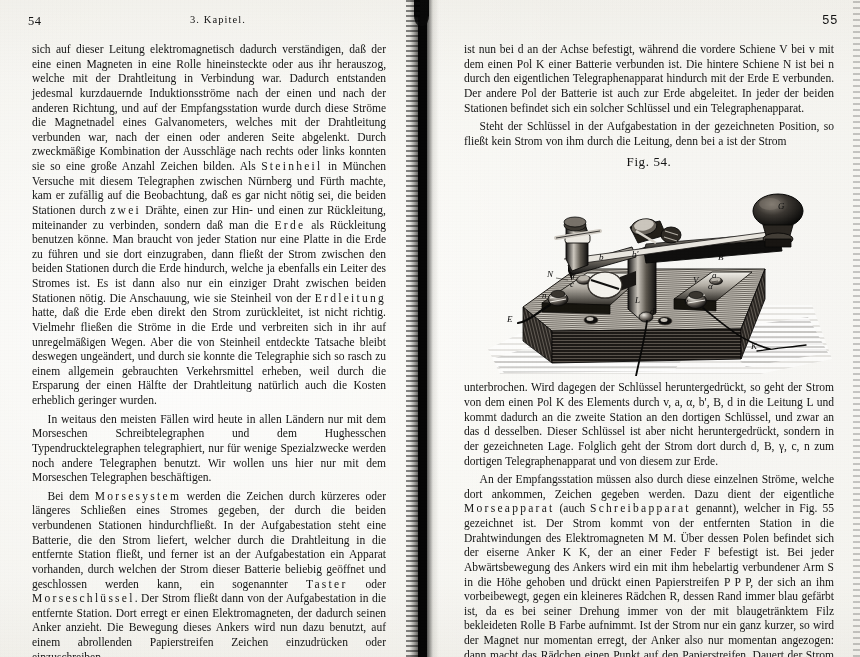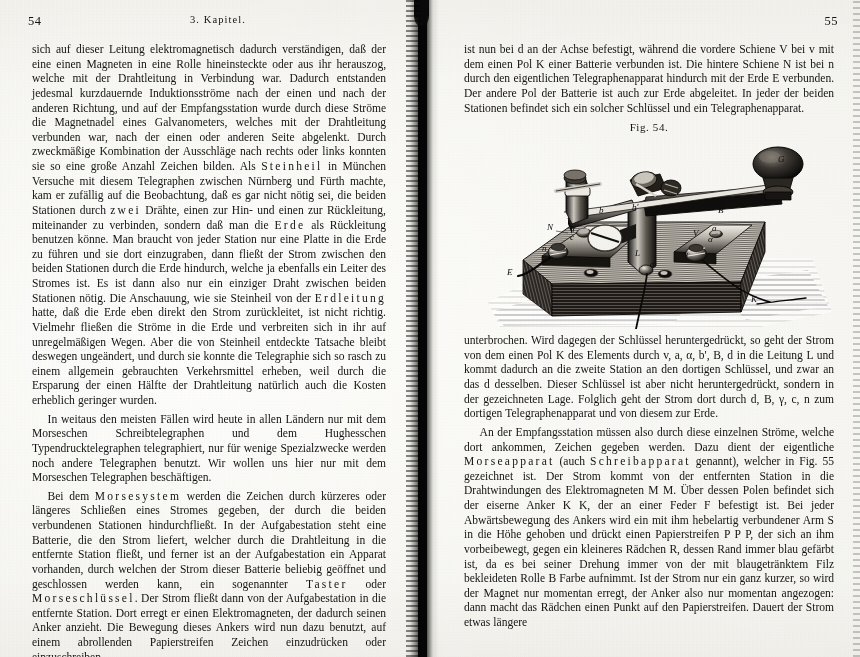--- a/index.html
+++ b/index.html
@@ -116,21 +116,21 @@
     font-size: 10.5px;
     letter-spacing: 0.3px;
   }
   .folio {
     position: absolute;
     top: 0;
     font-size: 12.5px;
     letter-spacing: 0.5px;
   }
   .folio-left  { left: 0; }
-  .folio-right { right: 0; }
+  .folio-right { right: 0; font-family: Liberation Mono, monospace; }
   .head-title {
     text-align: center;
     font-size: 10.5px;
     letter-spacing: 1.1px;
   }
   .head-title-left  { padding-left: 18px; }
   .head-title-right { padding-right: 4px; }
 
   
   .body-text {
@@ -150,23 +150,23 @@
 
   
   .sp { letter-spacing: 2.25px; }
 
   
   .figure-block {
     margin: 6px 0 4px 0;
     text-align: center;
   }
   .fig-caption {
-    font-size: 11px;
+    font-size: 13px;
     letter-spacing: 0.6px;
-    margin-bottom: 1px;
+    margin-bottom: 11px;
   }
   .fig-stage {
     position: relative;
     width: 378px;
     height: 195px;
     margin: 0 auto;
   }
   .fig-stage svg { display: block; }
   .fig-label {
     font-family: "Liberation Serif", "DejaVu Serif", serif;
@@ -195,20 +195,21 @@
       </div>
   </div>
 
   <div class="page-col page-right">
     <div class="running-head">
       <span class="folio folio-right">55</span>
     </div>
 
     <div class="body-text" id="right-body-top">
         <p class="noindent"><span>ist nun bei d an der Achse befestigt, während die vordere Schiene V bei v mit dem einen Pol K einer Batterie verbunden ist. Die hintere Schiene N ist bei n durch den eigentlichen Telegraphenapparat hindurch mit der Erde E verbunden. Der andere Pol der Batterie ist auch zur Erde abgeleitet. In jeder der beiden Stationen befindet sich ein solcher Schlüssel und ein Telegraphenapparat.</span></p>
+        <p><span>Steht der Schlüssel in der Aufgabestation in der gezeichneten Position, so fließt kein Strom von ihm durch die Leitung, denn bei a ist der Strom</span></p>
       </div>
 
     <div class="figure-block">
       <div class="fig-caption">Fig. 54.</div>
       <div class="fig-stage">
         <svg width="378" height="195" viewBox="0 0 378 195">
           <defs>
 
             <pattern id="woodTop" width="4" height="4" patternUnits="userSpaceOnUse" patternTransform="rotate(2)">
               <rect width="4" height="4" fill="#cfcbc2"></rect>

